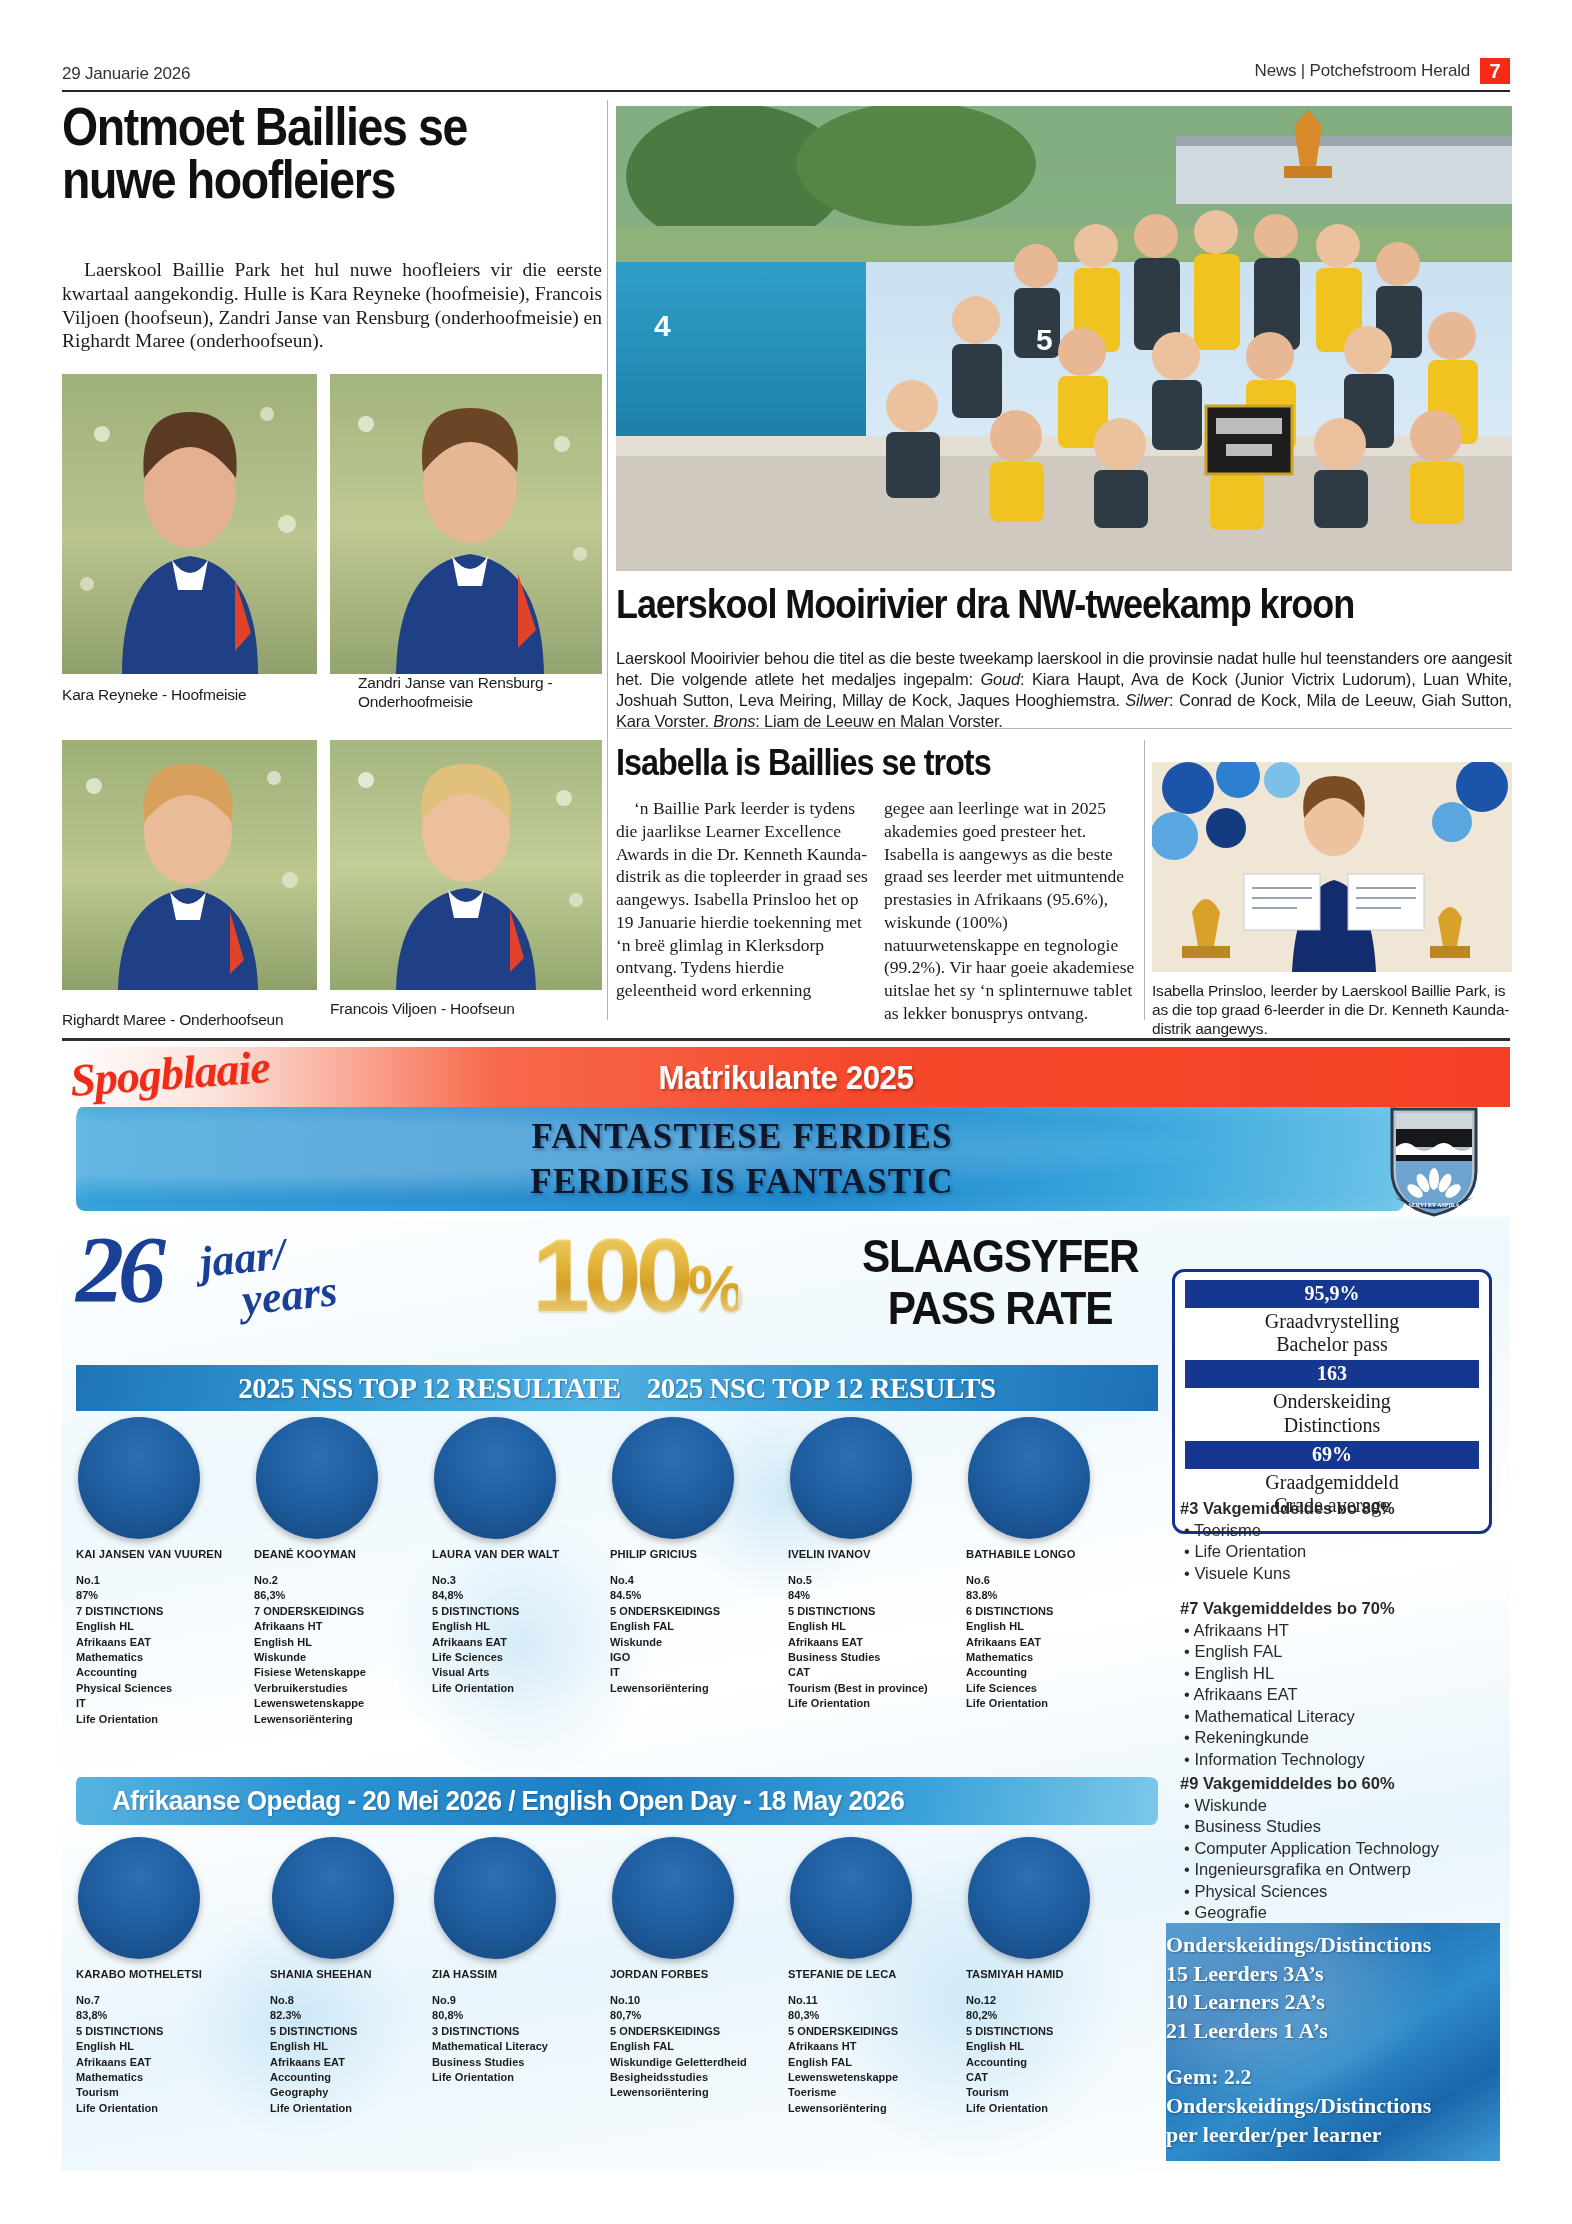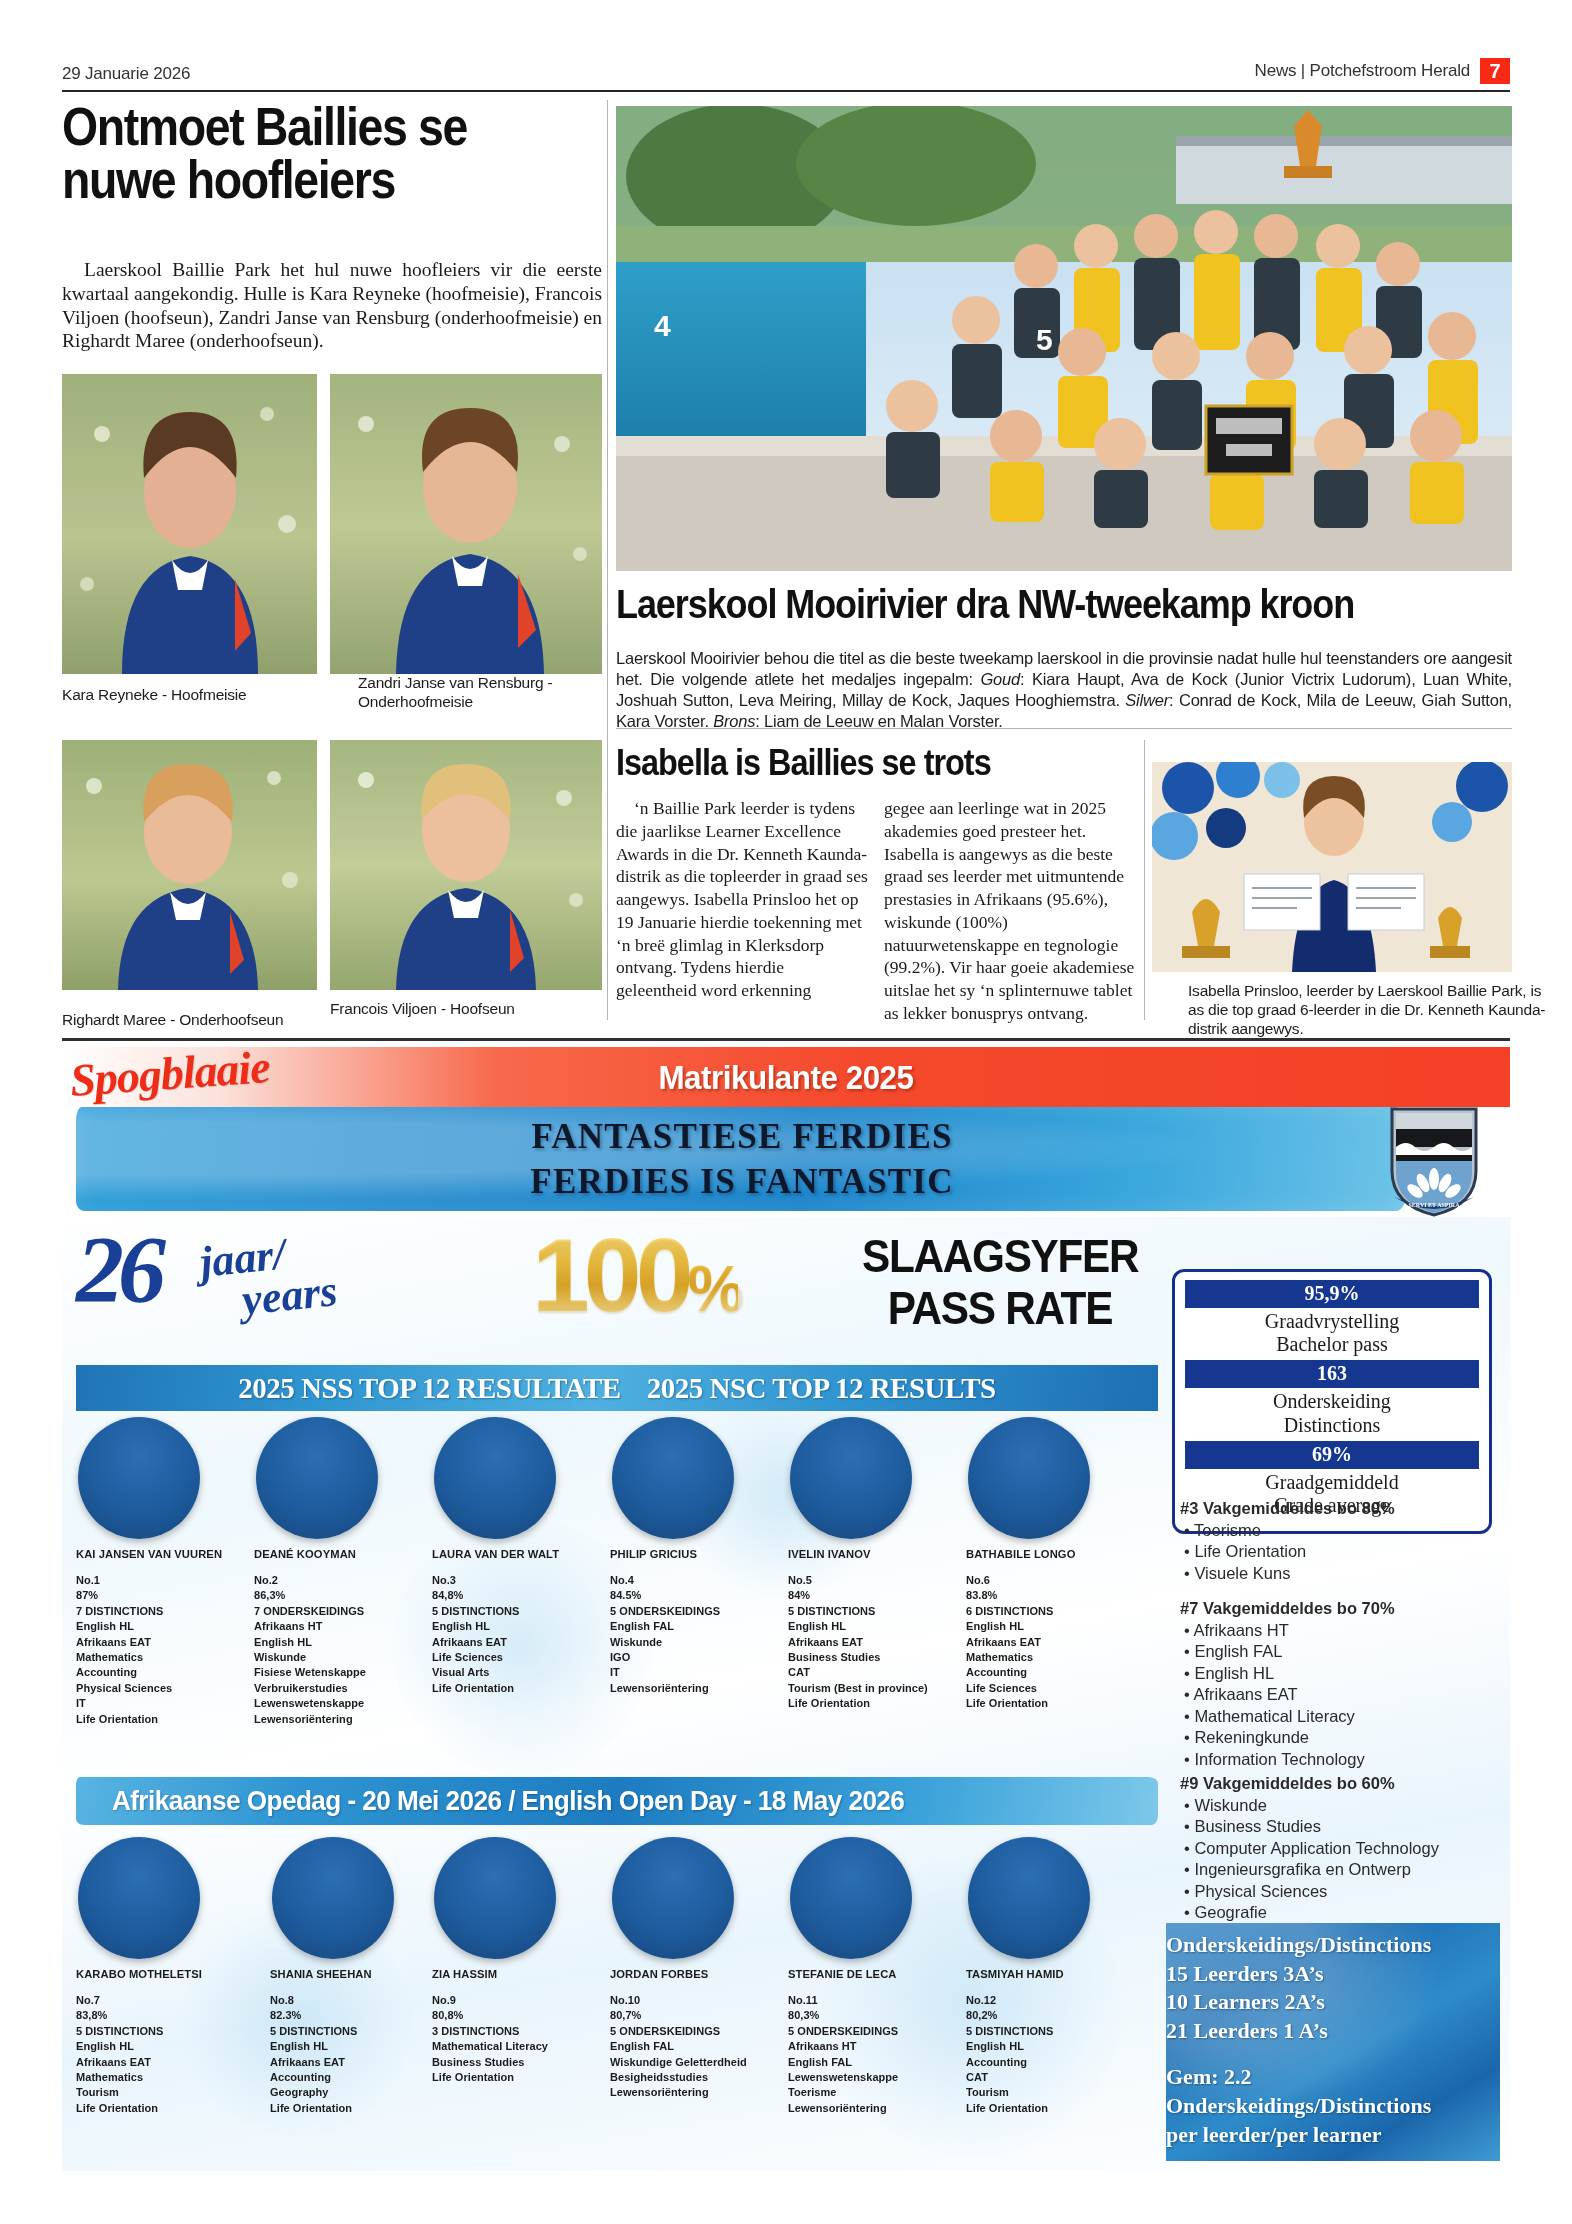--- a/index.html
+++ b/index.html
@@ -630,21 +630,21 @@
         <line x1="204" y1="126" x2="264" y2="126"></line>
           <line x1="204" y1="136" x2="264" y2="136"></line>
           <line x1="204" y1="146" x2="249" y2="146"></line>
       </g>
       <path d="M40 150 q14 -26 28 0 l-6 34 h-16z" fill="#d8a12a"></path>
       <rect x="30" y="184" width="48" height="12" fill="#bb8720"></rect>
       <path d="M286 156 q12 -22 24 0 l-5 28 h-14z" fill="#d8a12a"></path>
       <rect x="278" y="184" width="40" height="12" fill="#bb8720"></rect>
     </svg>
   </div>
-  <div class="cap" style="left:1152px; top:982px; width:360px;margin-left:36px;">Isabella Prinsloo, leerder by Laerskool Baillie Park, is as die top graad 6-leerder in die Dr. Kenneth Kaunda-distrik aangewys.</div>
+  <div class="cap" style="left:1152px; top:982px; width:360px;">Isabella Prinsloo, leerder by Laerskool Baillie Park, is as die top graad 6-leerder in die Dr. Kenneth Kaunda-distrik aangewys.</div>
 
   <div class="vrule" style="left:1144px; top:740px; height:280px;"></div>
 
   <div class="ad">
 
     <div class="ad-topbar"></div>
     <div class="matrik">Matrikulante 2025</div>
     <div class="spogblaaie">Spogblaaie</div>
 
     <div class="bluebrush"></div>

